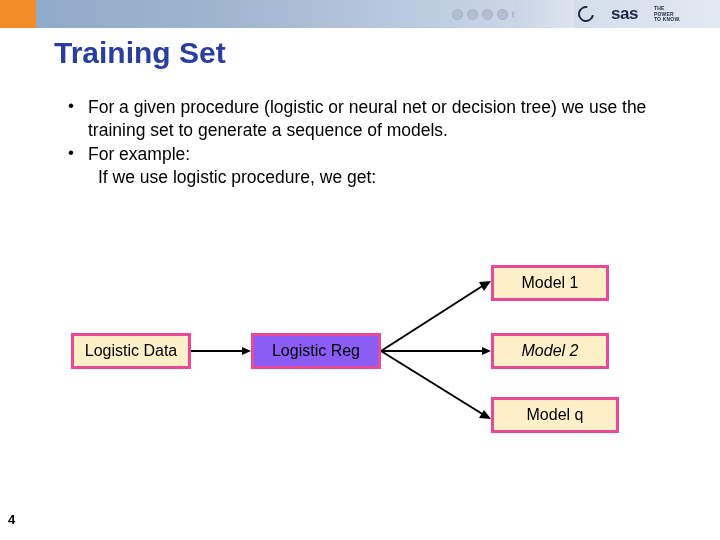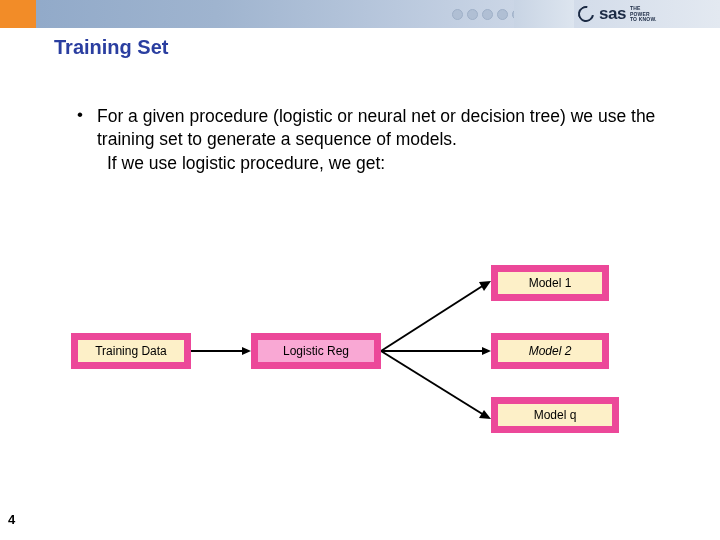--- a/index.html
+++ b/index.html
@@ -54,21 +54,21 @@
     width: 60px;
     height: 28px;
     background: linear-gradient(to right, #c8d4e4, #dde5ef);
   }
   .sas-logo {
     position: absolute;
     top: 5px;
     left: 578px;
     display: flex;
     align-items: center;
-    gap: 4px;
+    gap: 16px;
   }
   .sas-logo .mark {
     font-size: 17px;
     font-weight: bold;
     color: #1b2a44;
     letter-spacing: -0.5px;
     line-height: 17px;
   }
   .sas-logo .swirl {
     display: inline-block;
@@ -87,36 +87,35 @@
     font-weight: bold;
     letter-spacing: 0.2px;
     padding-top: 1px;
   }
 
   
   .slide-title {
     position: absolute;
     left: 54px;
     top: 36px;
-    font-size: 20px;
+    font-size: 30px;
     font-weight: bold;
     color: #2a3ea0;
     letter-spacing: 0px;
   }
 
   
   .body-text {
     position: absolute;
-    left: 63px;
+    left: 54px;
     top: 96px;
     width: 630px;
     font-size: 17.5px;
     color: #000000;
     line-height: 1.34;
-    margin-top: 9px;
   }
   .bullet {
     position: relative;
     padding-left: 34px;
     margin-bottom: 0px;
   }
   .bullet::before {
     content: "\2022";
     position: absolute;
     left: 14px;
@@ -131,31 +130,31 @@
   .diagram {
     position: absolute;
     left: 0;
     top: 255px;
     width: 720px;
     height: 190px;
   }
   .node {
     position: absolute;
     box-sizing: border-box;
-    border: 7px solid #ec4899;
+    border: 3px solid #ec4899;
     background: #fdf0c8;
-    font-size: 12px;
+    font-size: 16px;
     color: #000000;
     display: flex;
     align-items: center;
     justify-content: center;
     text-align: center;
   }
   .node.plain {
-    background: #f9a8d4;
+    background: #8b5cf6;
   }
   .node-training { left: 71px;  top: 78px; width: 120px; height: 36px; }
   .node-logistic { left: 251px; top: 78px; width: 130px; height: 36px; background:#ffffff; }
   .node-model1   { left: 491px; top: 10px; width: 118px; height: 36px; }
   .node-model2   { left: 491px; top: 78px; width: 118px; height: 36px; font-style: italic; }
   .node-modelq   { left: 491px; top: 142px; width: 128px; height: 36px; }
 
   .diagram svg {
     position: absolute;
     left: 0;
@@ -195,39 +194,40 @@
       <div>POWER</div>
       <div>TO KNOW.</div>
     </span>
   </div>
 </div>
 
 <div class="slide-title">Training Set</div>
 
 <div class="body-text">
   <div class="bullet">For a given procedure (logistic or neural net or decision tree) we use the training set to generate a sequence of models.</div>
+  <div class="bullet">For example:</div>
   <div class="subline">If we use logistic procedure, we get:</div>
 </div>
 
 <div class="diagram">
   <svg viewBox="0 0 720 190">
 
     <line x1="191" y1="96" x2="244" y2="96" stroke="#000" stroke-width="2"></line>
     <polygon points="251,96 242,92 242,100" fill="#000"></polygon>
 
     <line x1="381" y1="96" x2="484" y2="30" stroke="#000" stroke-width="2"></line>
     <polygon points="491,26 479,27 484,36" fill="#000"></polygon>
 
     <line x1="381" y1="96" x2="484" y2="96" stroke="#000" stroke-width="2"></line>
     <polygon points="491,96 482,92 482,100" fill="#000"></polygon>
 
     <line x1="381" y1="96" x2="484" y2="160" stroke="#000" stroke-width="2"></line>
     <polygon points="491,164 479,163 484,155" fill="#000"></polygon>
   </svg>
 
-  <div class="node node-training">Training Data</div>
+  <div class="node node-training">Logistic Data</div>
   <div class="node node-logistic plain">Logistic Reg</div>
   <div class="node node-model1">Model 1</div>
   <div class="node node-model2">Model 2</div>
   <div class="node node-modelq">Model q</div>
 </div>
 
 <div class="page-num">4</div>
 
 </body></html>

